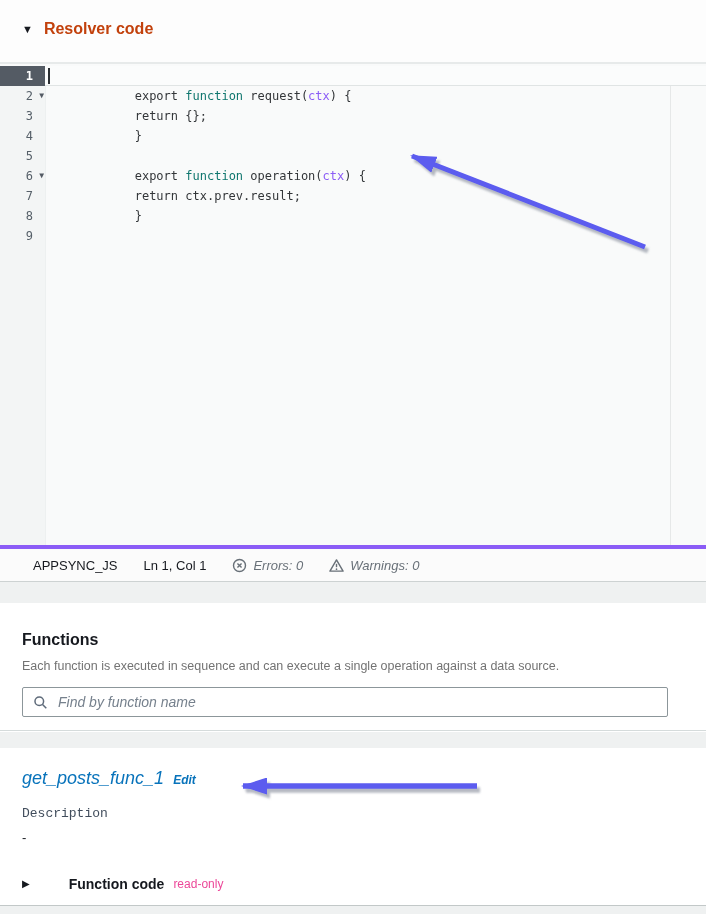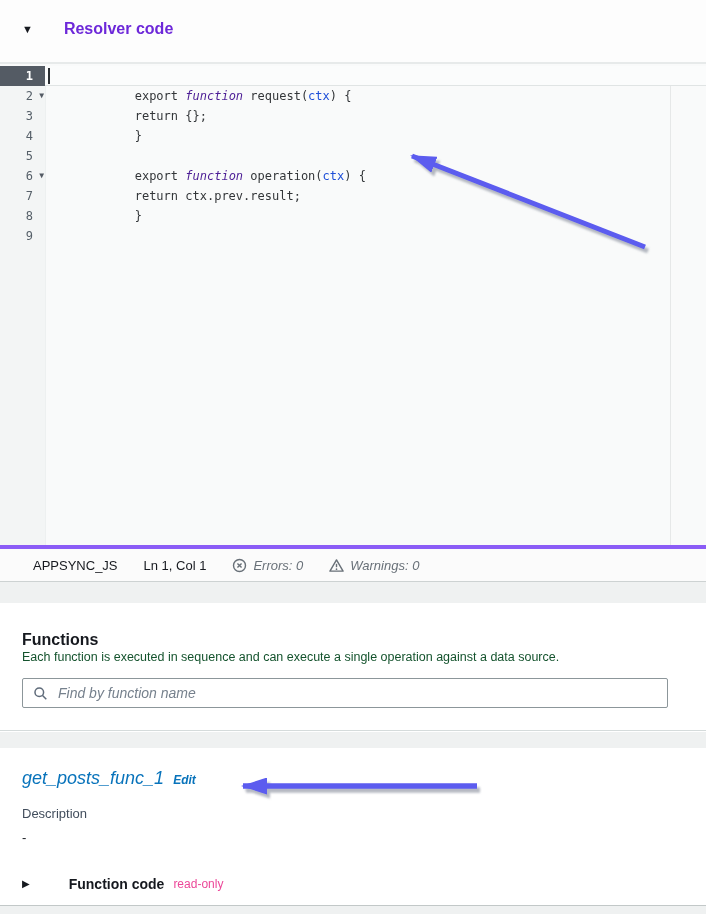--- a/index.html
+++ b/index.html
@@ -3,70 +3,70 @@
 <meta charset="utf-8">
 <style>
   html,body{margin:0;padding:0;}
   body{font-family:"Liberation Sans",sans-serif;background:#eff1f1;}
   #page{position:relative;width:706px;height:914px;background:#ffffff;overflow:hidden;}
 
   
   #sec-header{position:absolute;top:0;left:0;width:706px;height:62px;background:#fdfdfd;}
   .hdr-row{display:flex;align-items:center;gap:11px;padding:20px 0 0 22px;cursor:pointer;}
   .tri-down{font-size:11px;color:#16191f;line-height:1;}
-  .hdr-title{font-size:16px;font-weight:700;color:#6d28d9;margin-left:20px;}
+  .hdr-title{font-size:16px;font-weight:700;color:#c2410c;}
 
   
   #editor{position:absolute;top:62px;left:0;width:706px;height:483px;background:#f9fafa;border-top:2px solid #e7eaea;box-sizing:border-box;}
   .gutter-strip{position:absolute;left:0;top:2px;bottom:0;width:45px;background:#f3f5f5;border-right:1px solid #edf0f0;}
   .ruler{position:absolute;left:670px;top:2px;bottom:0;width:1px;background:#e6e8e8;}
   #editor-lines{position:absolute;left:0;top:2px;right:0;}
   .crow{display:flex;height:20px;line-height:20px;}
   .gut{position:relative;width:45px;flex:none;box-sizing:border-box;text-align:right;padding-right:12px;
        font-family:"DejaVu Sans Mono",monospace;font-size:12px;color:#566069;}
   .crow.active .gut{background:#545b64;color:#ffffff;font-weight:700;}
   .fold{position:absolute;right:1px;top:0;font-size:8px;color:#545b64;cursor:pointer;}
   .code-cell{flex:1;position:relative;padding-left:3px;white-space:pre;
              font-family:"DejaVu Sans Mono",monospace;font-size:12px;color:#333639;}
   .crow.active .code-cell{border-bottom:1px solid #e0e4e4;background:#fbfcfc;}
-  .tok-kw{color:#4c1d95;font-style:italic;}
-  .tok-param{color:#1d4ed8;}
+  .tok-kw{color:#0f766e;}
+  .tok-param{color:#8b5cf6;}
   .cursor{position:absolute;left:3px;top:2px;width:1.5px;height:16px;background:#2b2f33;}
 
   
   #statusbar{position:absolute;top:545px;left:0;width:706px;height:37px;box-sizing:border-box;
              background:#fbfbfb;border-top:4px solid #8b5cf6;border-bottom:1px solid #cdd2d2;
              display:flex;align-items:center;padding-left:33px;gap:26px;font-size:13px;color:#16191f;}
   .sb-dim{display:flex;align-items:center;gap:6px;color:#687078;font-style:italic;}
   .sb-ic{width:15px;height:15px;display:block;}
 
   
   .gap{position:absolute;left:0;width:706px;background:#eff1f1;}
   #gap1{top:582px;height:21px;}
   #gap2{top:732px;height:16px;}
   #gap3{top:906px;height:8px;}
 
   
   #sec-functions{position:absolute;top:603px;left:0;width:706px;height:128px;background:#ffffff;
                  border-bottom:1px solid #d5dbdb;box-sizing:border-box;padding-left:22px;}
   .fn-title{margin-top:28px;font-size:16px;font-weight:700;color:#16191f;}
-  .fn-desc{margin-top:1px;font-size:12.5px;color:#14532d;}
+  .fn-desc{margin-top:10px;font-size:12.5px;color:#737373;}
   .searchbox{margin-top:14px;width:646px;height:30px;box-sizing:border-box;border:1px solid #8c969a;
              border-radius:2px;background:#fff;display:flex;align-items:center;gap:8px;padding:0 10px;}
   .searchbox input{border:none;outline:none;flex:1;font-size:14px;background:transparent;
                    font-family:"Liberation Sans",sans-serif;color:#a21caf;}
   .searchbox input::placeholder{font-style:italic;color:#76818d;}
 
   
   #sec-card{position:absolute;top:748px;left:0;width:706px;height:158px;background:#ffffff;
             border-bottom:1px solid #c2c8c8;box-sizing:border-box;padding-left:22px;}
   .card-title-row{margin-top:20px;display:flex;align-items:baseline;gap:9px;font-style:italic;}
   .card-name{font-size:18px;color:#0873bb;cursor:pointer;}
   .card-edit{font-size:12px;font-weight:700;color:#0873bb;cursor:pointer;}
-  .card-desc-label{margin-top:17px;font-size:13px;color:#414d5c;}
+  .card-desc-label{margin-top:17px;font-size:13px;color:#414d5c;font-family:Liberation Mono, monospace;}
   .card-desc-value{margin-top:9px;font-size:13px;color:#16191f;}
   .code-toggle{margin-top:31px;display:flex;align-items:center;gap:9px;cursor:pointer;}
   .tri-right{font-size:10px;color:#16191f;line-height:1;}
   .code-toggle-label{font-size:14px;font-weight:700;color:#16191f;margin-left:30px;}
   .code-toggle-badge{font-size:12px;color:#ec4899;}
 
   
   #arrows{position:absolute;top:0;left:0;width:706px;height:914px;pointer-events:none;z-index:20;}
 </style>
 </head>

